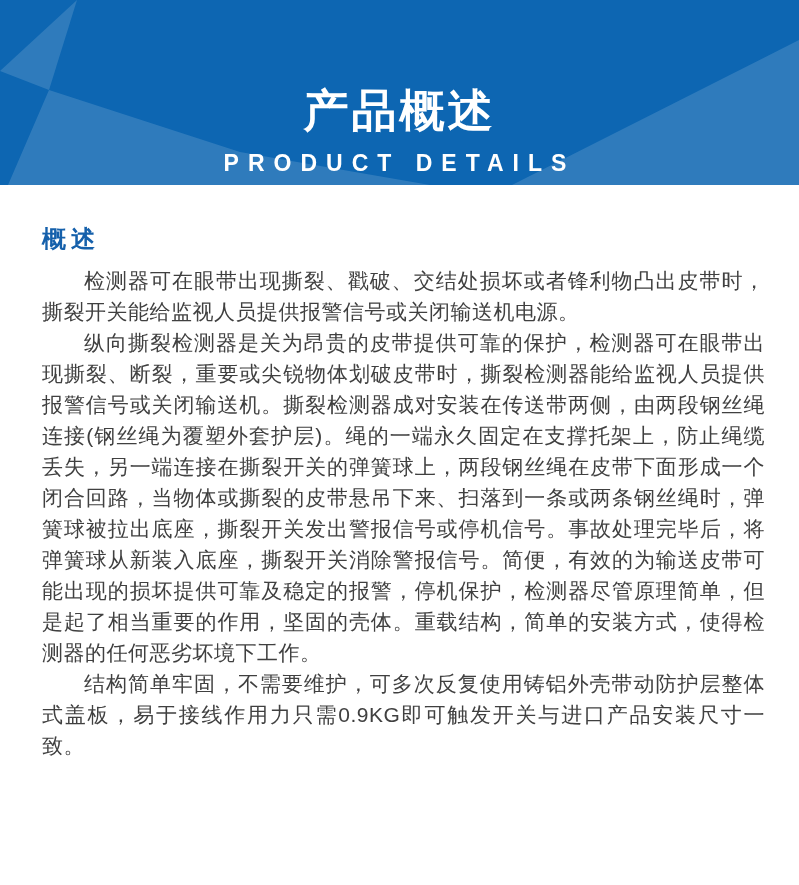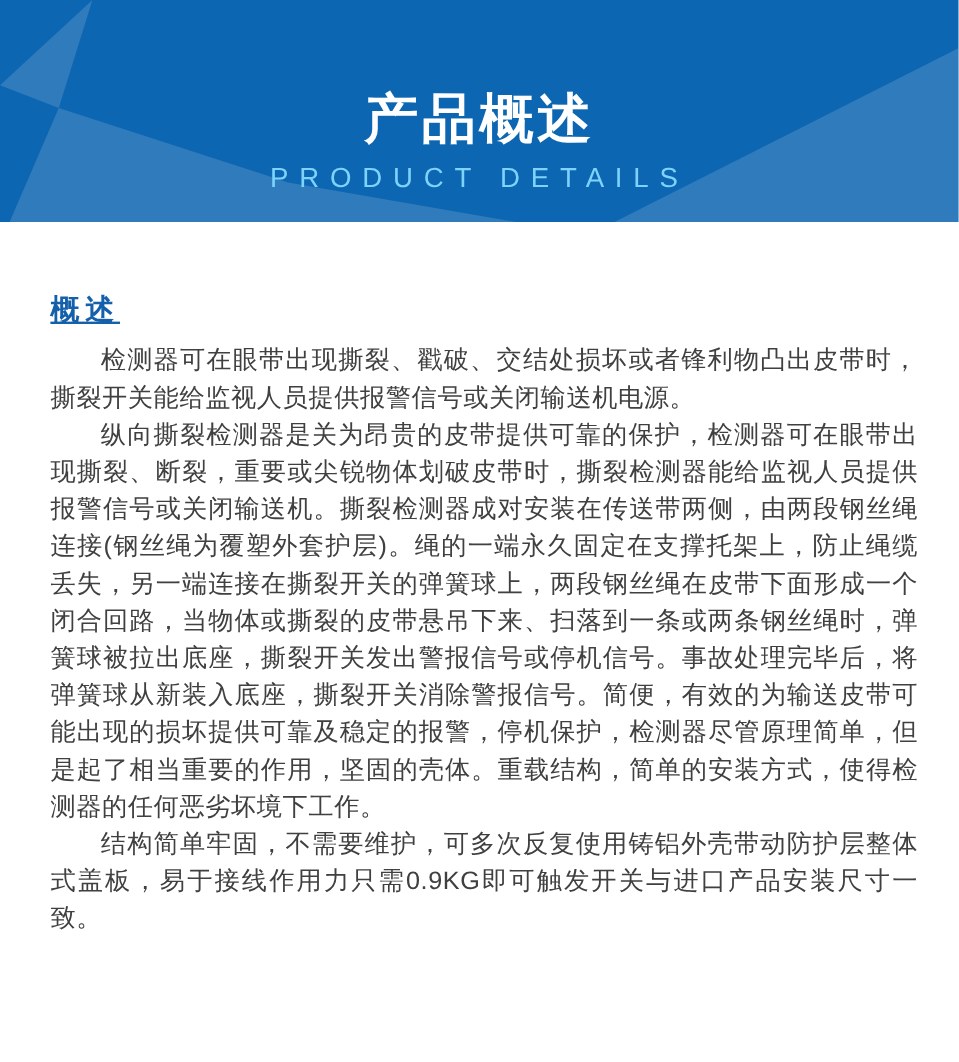--- a/index.html
+++ b/index.html
@@ -27,52 +27,51 @@
   .tri {
     position: absolute;
     inset: 0;
     background: rgba(255, 255, 255, 0.14);
   }
   .tri-a { clip-path: polygon(77px 0px, 0px 71px, 49px 90px); }
   .tri-b { clip-path: polygon(49px 90px, 8px 185px, 430px 185px, 240px 152px); }
   .tri-c { clip-path: polygon(799px 40px, 799px 185px, 512px 185px); }
   .banner-title {
     position: relative;
-    margin: 4px;
+    margin: 16px;
     padding-top: 71px;
     font-size: 45px;
     line-height: 48px;
     font-weight: 700;
     letter-spacing: 3px;
     color: #ffffff;
   }
   .banner-subtitle {
     position: relative;
     margin-top: 13px;
     font-size: 23px;
     line-height: 24px;
-    font-weight: 400;
+    font-weight: 700;
     letter-spacing: 9px;
-    color: #7dd3fc;
+    color: #ffffff;
   }
   
   .content {
     padding: 0 34px 0 42px;
   }
   .content h2 {
     margin: 14px 0 12px 0;
     font-size: 24px;
     line-height: 28px;
     font-weight: 700;
     letter-spacing: 5px;
     color: #1560ab;
   }
   .content h2.first {
-    margin-top: 60px;
-    text-decoration: underline;
+    margin-top: 40px;
   }
   .content p {
     margin: 0;
     font-size: 21px;
     line-height: 31px;
     font-weight: 500;
     color: #404040;
     text-align: justify;
     text-justify: inter-ideograph;
     text-indent: 2em;

